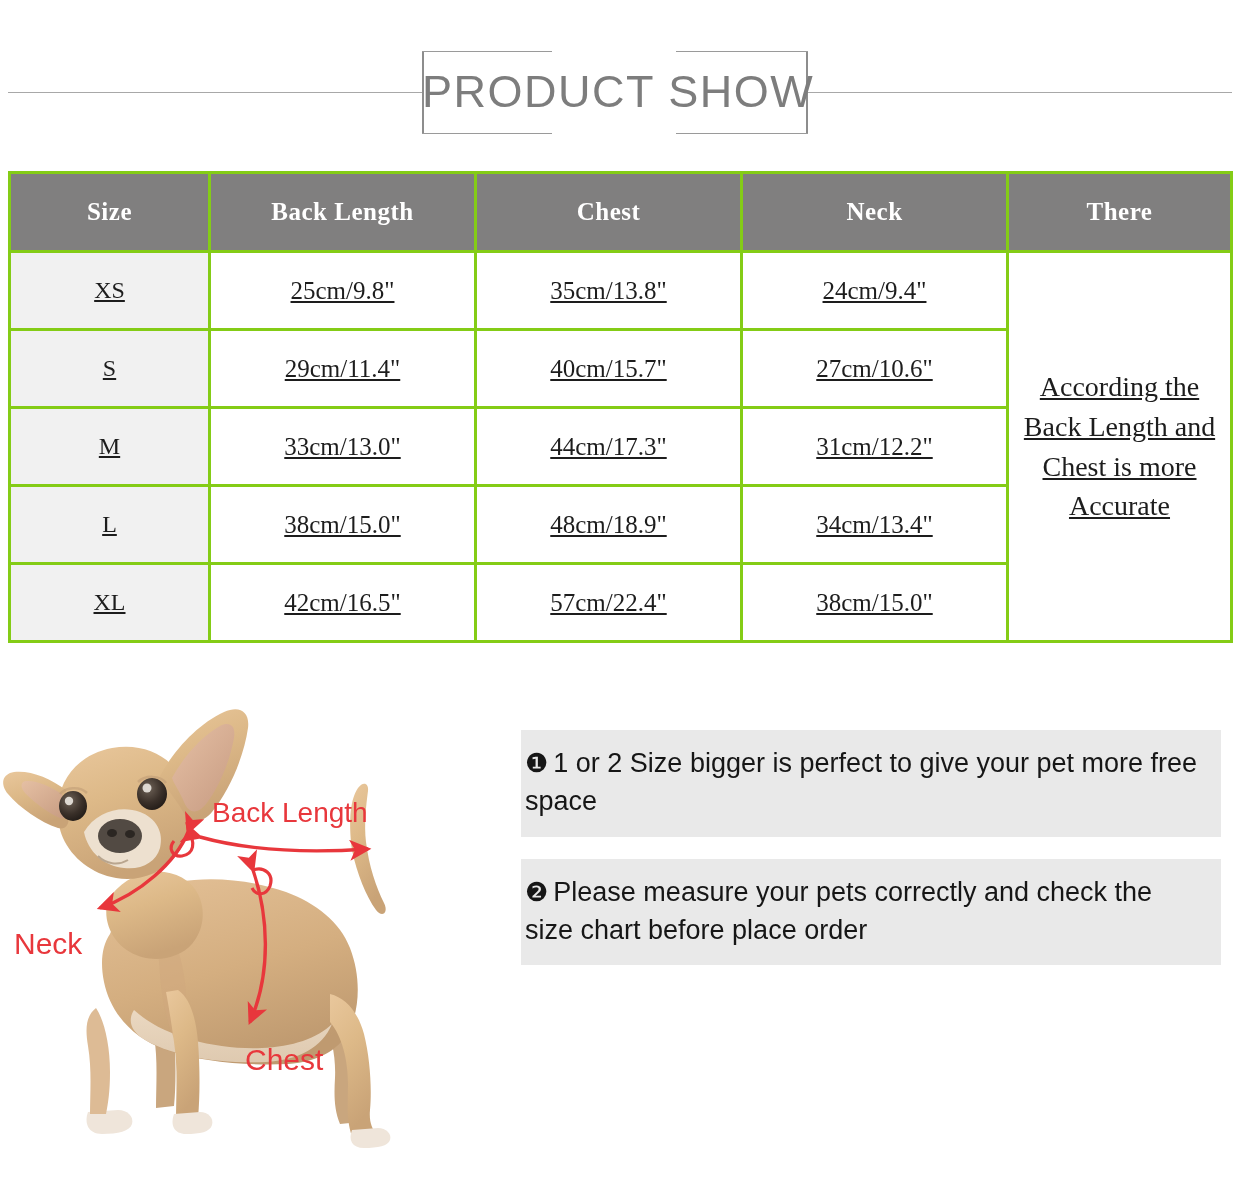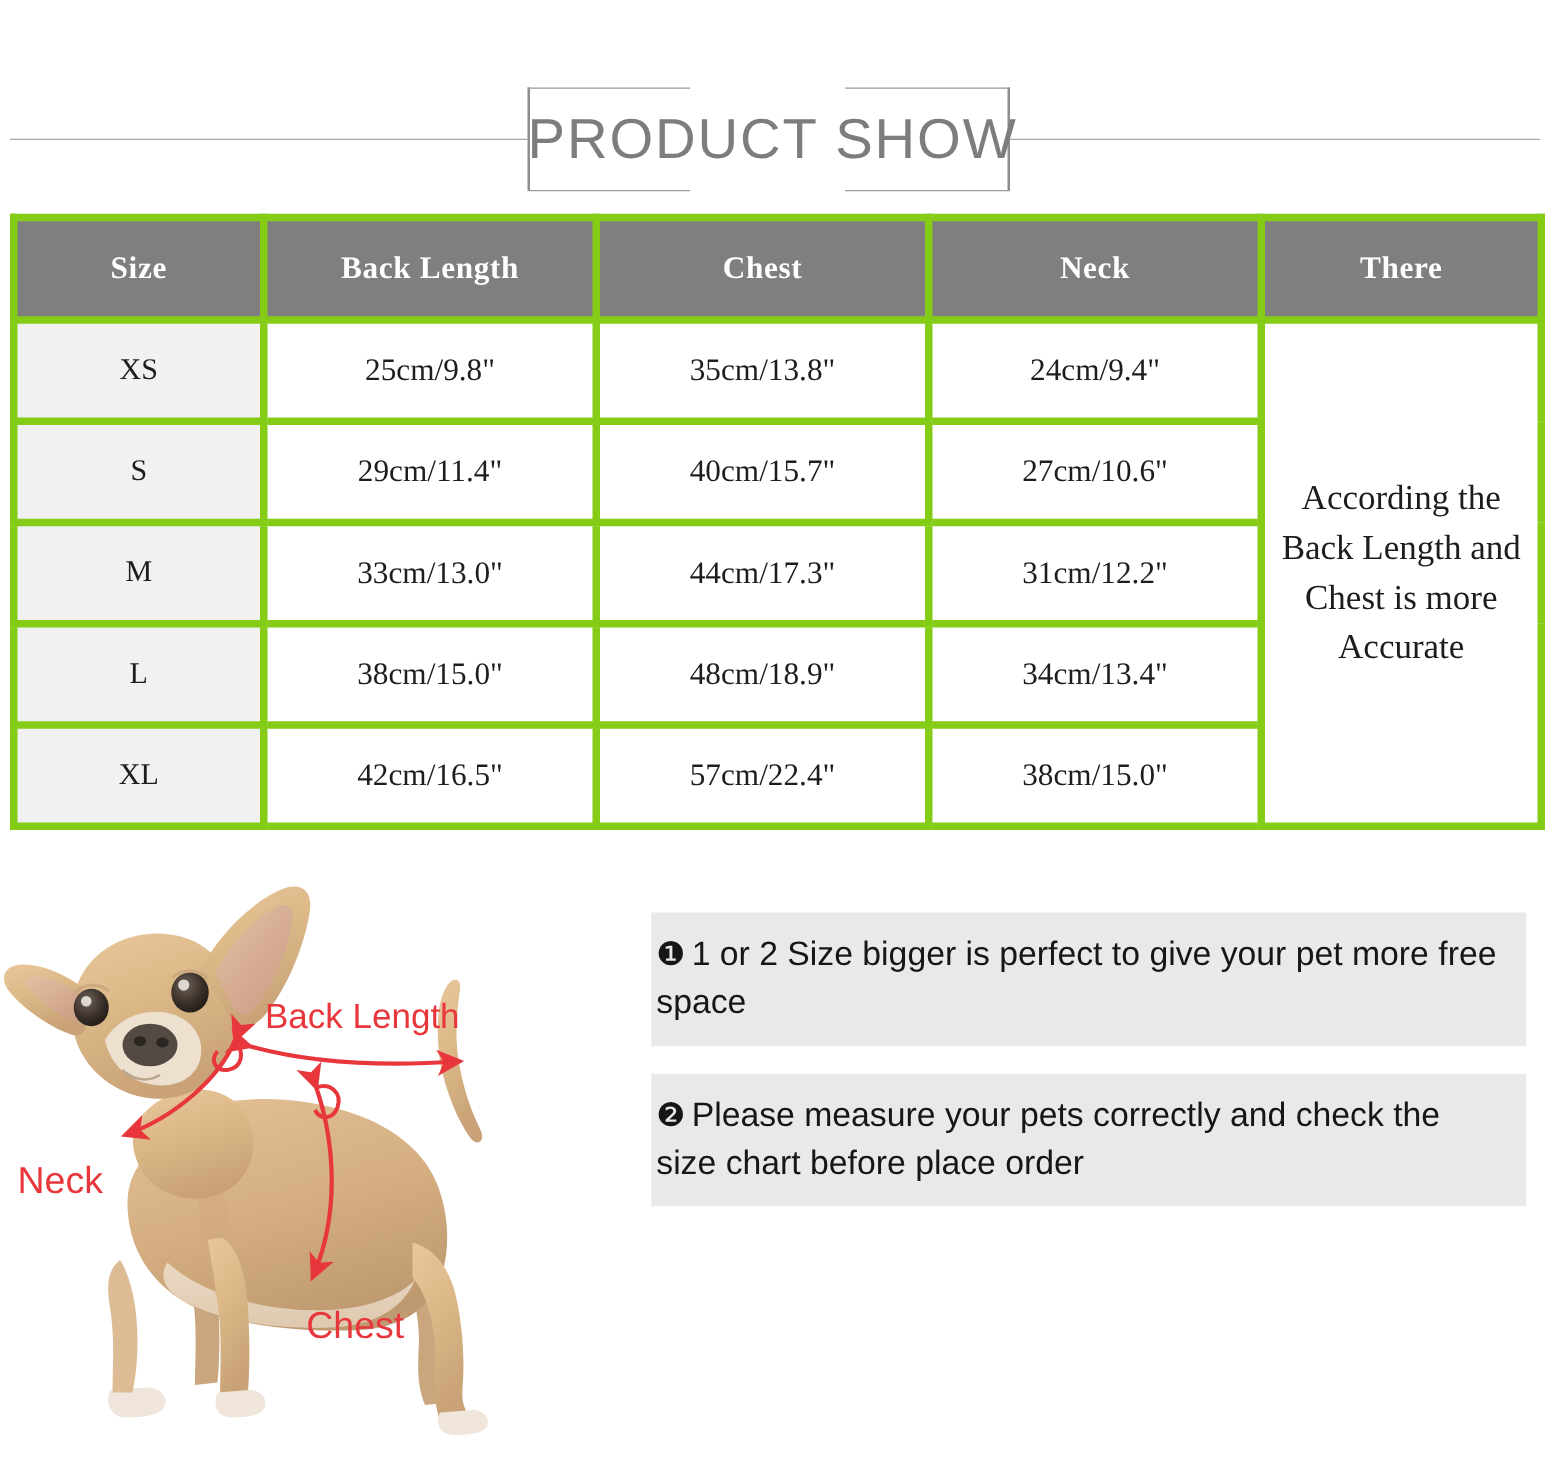--- a/index.html
+++ b/index.html
@@ -13,21 +13,21 @@
     position: relative;
     overflow: hidden;
     font-family: "Liberation Sans", sans-serif;
     background: #ffffff;
   }
 
   
   #banner {
     position: absolute;
     left: 0;
-    top: 62px;
+    top: 43px;
     width: 1242px;
     height: 98px;
     text-decoration: underline;
   }
   .rule {
     position: absolute;
     height: 1px;
     background: #a8a8a8;
     top: 49px;
   }
@@ -73,37 +73,38 @@
   #size-table {
     position: absolute;
     left: 8px;
     top: 171px;
     width: 1224px;
     border-collapse: collapse;
     table-layout: fixed;
     font-family: "Liberation Serif", serif;
   }
   #size-table th, #size-table td {
-    border: 6px solid #84cc16;
+    border: 3px solid #84cc16;
     text-align: center;
     vertical-align: middle;
   }
   #size-table thead th {
     background: #807f7f;
     color: #ffffff;
     font-weight: bold;
     font-size: 25px;
     height: 74px;
     letter-spacing: .5px;
   }
   #size-table tbody td {
     background: #ffffff;
     color: #1d1d1d;
     font-size: 25px;
     height: 73px;
+    text-decoration: underline;
   }
   #size-table tbody td.size-cell {
     background: #f1f1f1;
     font-size: 24px;
   }
   #size-table td.tips-cell {
     font-size: 28px;
     line-height: 1.42;
     color: #1d1d1d;
     padding: 0 8px;

